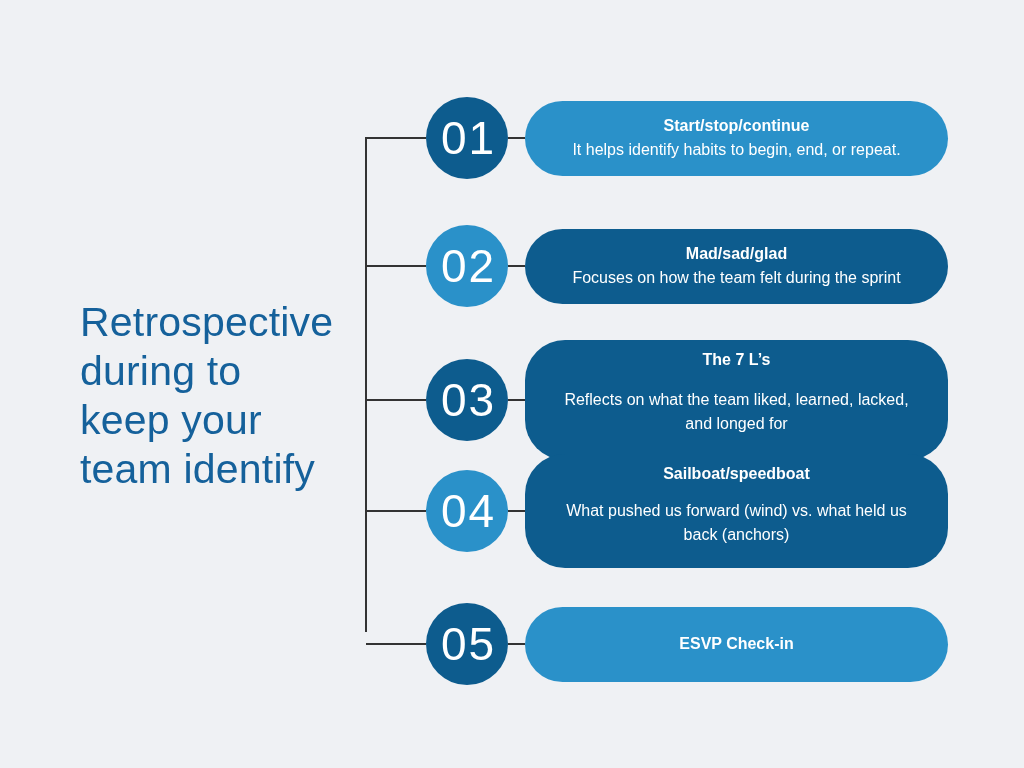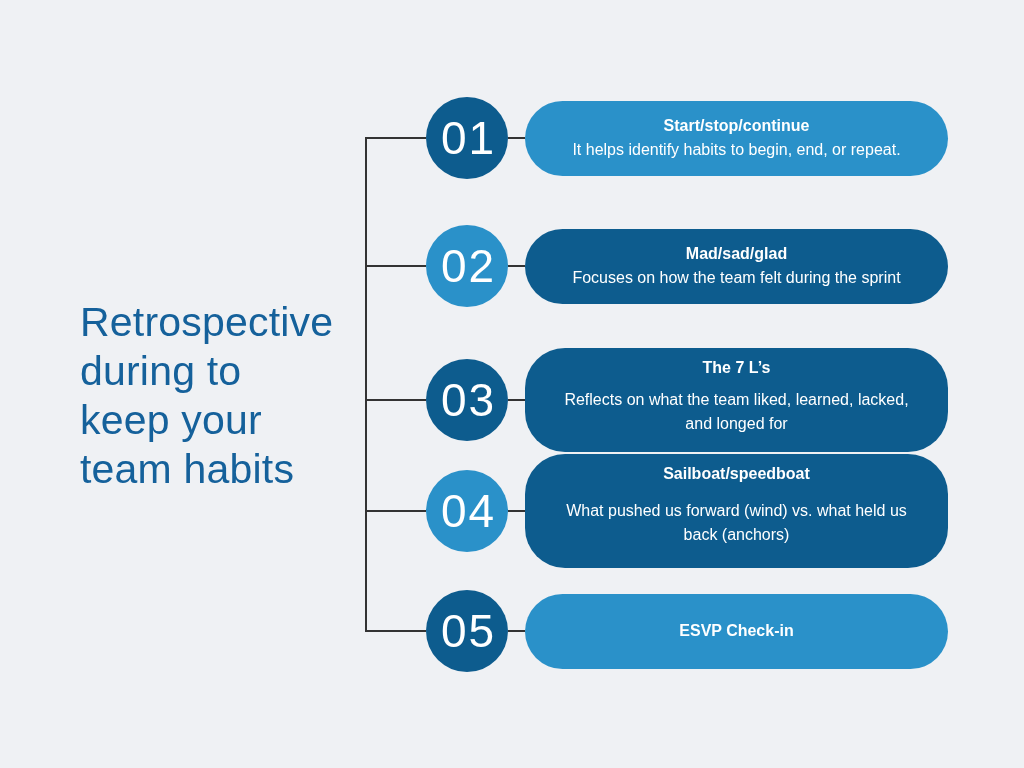--- a/index.html
+++ b/index.html
@@ -38,21 +38,21 @@
     position: absolute;
     left: 366px;
     transform: translateY(-50%);
     display: flex;
     align-items: center;
   }
   .row1 { top: 138px; }
   .row2 { top: 266px; }
   .row3 { top: 400px; }
   .row4 { top: 511px; }
-  .row5 { top: 631px; }
+  .row5 { top: 644px; }
   .seg {
     height: 2px;
     background: var(--connector, #333);
     flex: 0 0 auto;
   }
   .seg-a { width: 60px; }
   .seg-b { width: 17px; }
   .circle {
     flex: 0 0 auto;
     width: 82px;
@@ -84,35 +84,35 @@
   .row3 .card, .row4 .card { min-height: 89px; }
   .card-title {
     font-size: 16px;
     font-weight: bold;
     line-height: 24px;
   }
   .card-desc {
     font-size: 16px;
     line-height: 24px;
   }
-  .row3 .card-desc { max-width: 345px; margin: 8px auto; }
+  .row3 .card-desc { max-width: 345px; margin: 16px auto; }
   .row4 .card-desc { max-width: 372px; margin: 13px auto; }
   .dark  { background: var(--dark_blue, #0d5c8e); }
   .light { background: var(--light_blue, #2a91c9); }
 </style>
 </head>
 <body>
 
 <div class="canvas">
 
   <div class="title">
     <div>Retrospective</div>
     <div>during to</div>
     <div>keep your</div>
-    <div>team habits</div>
+    <div>team identify</div>
   </div>
 
   <div class="vline"></div>
 
   <div class="row row1">
     <div class="seg seg-a"></div>
     <div class="circle dark">
       <span>01</span>
     </div>
     <div class="seg seg-b"></div>

